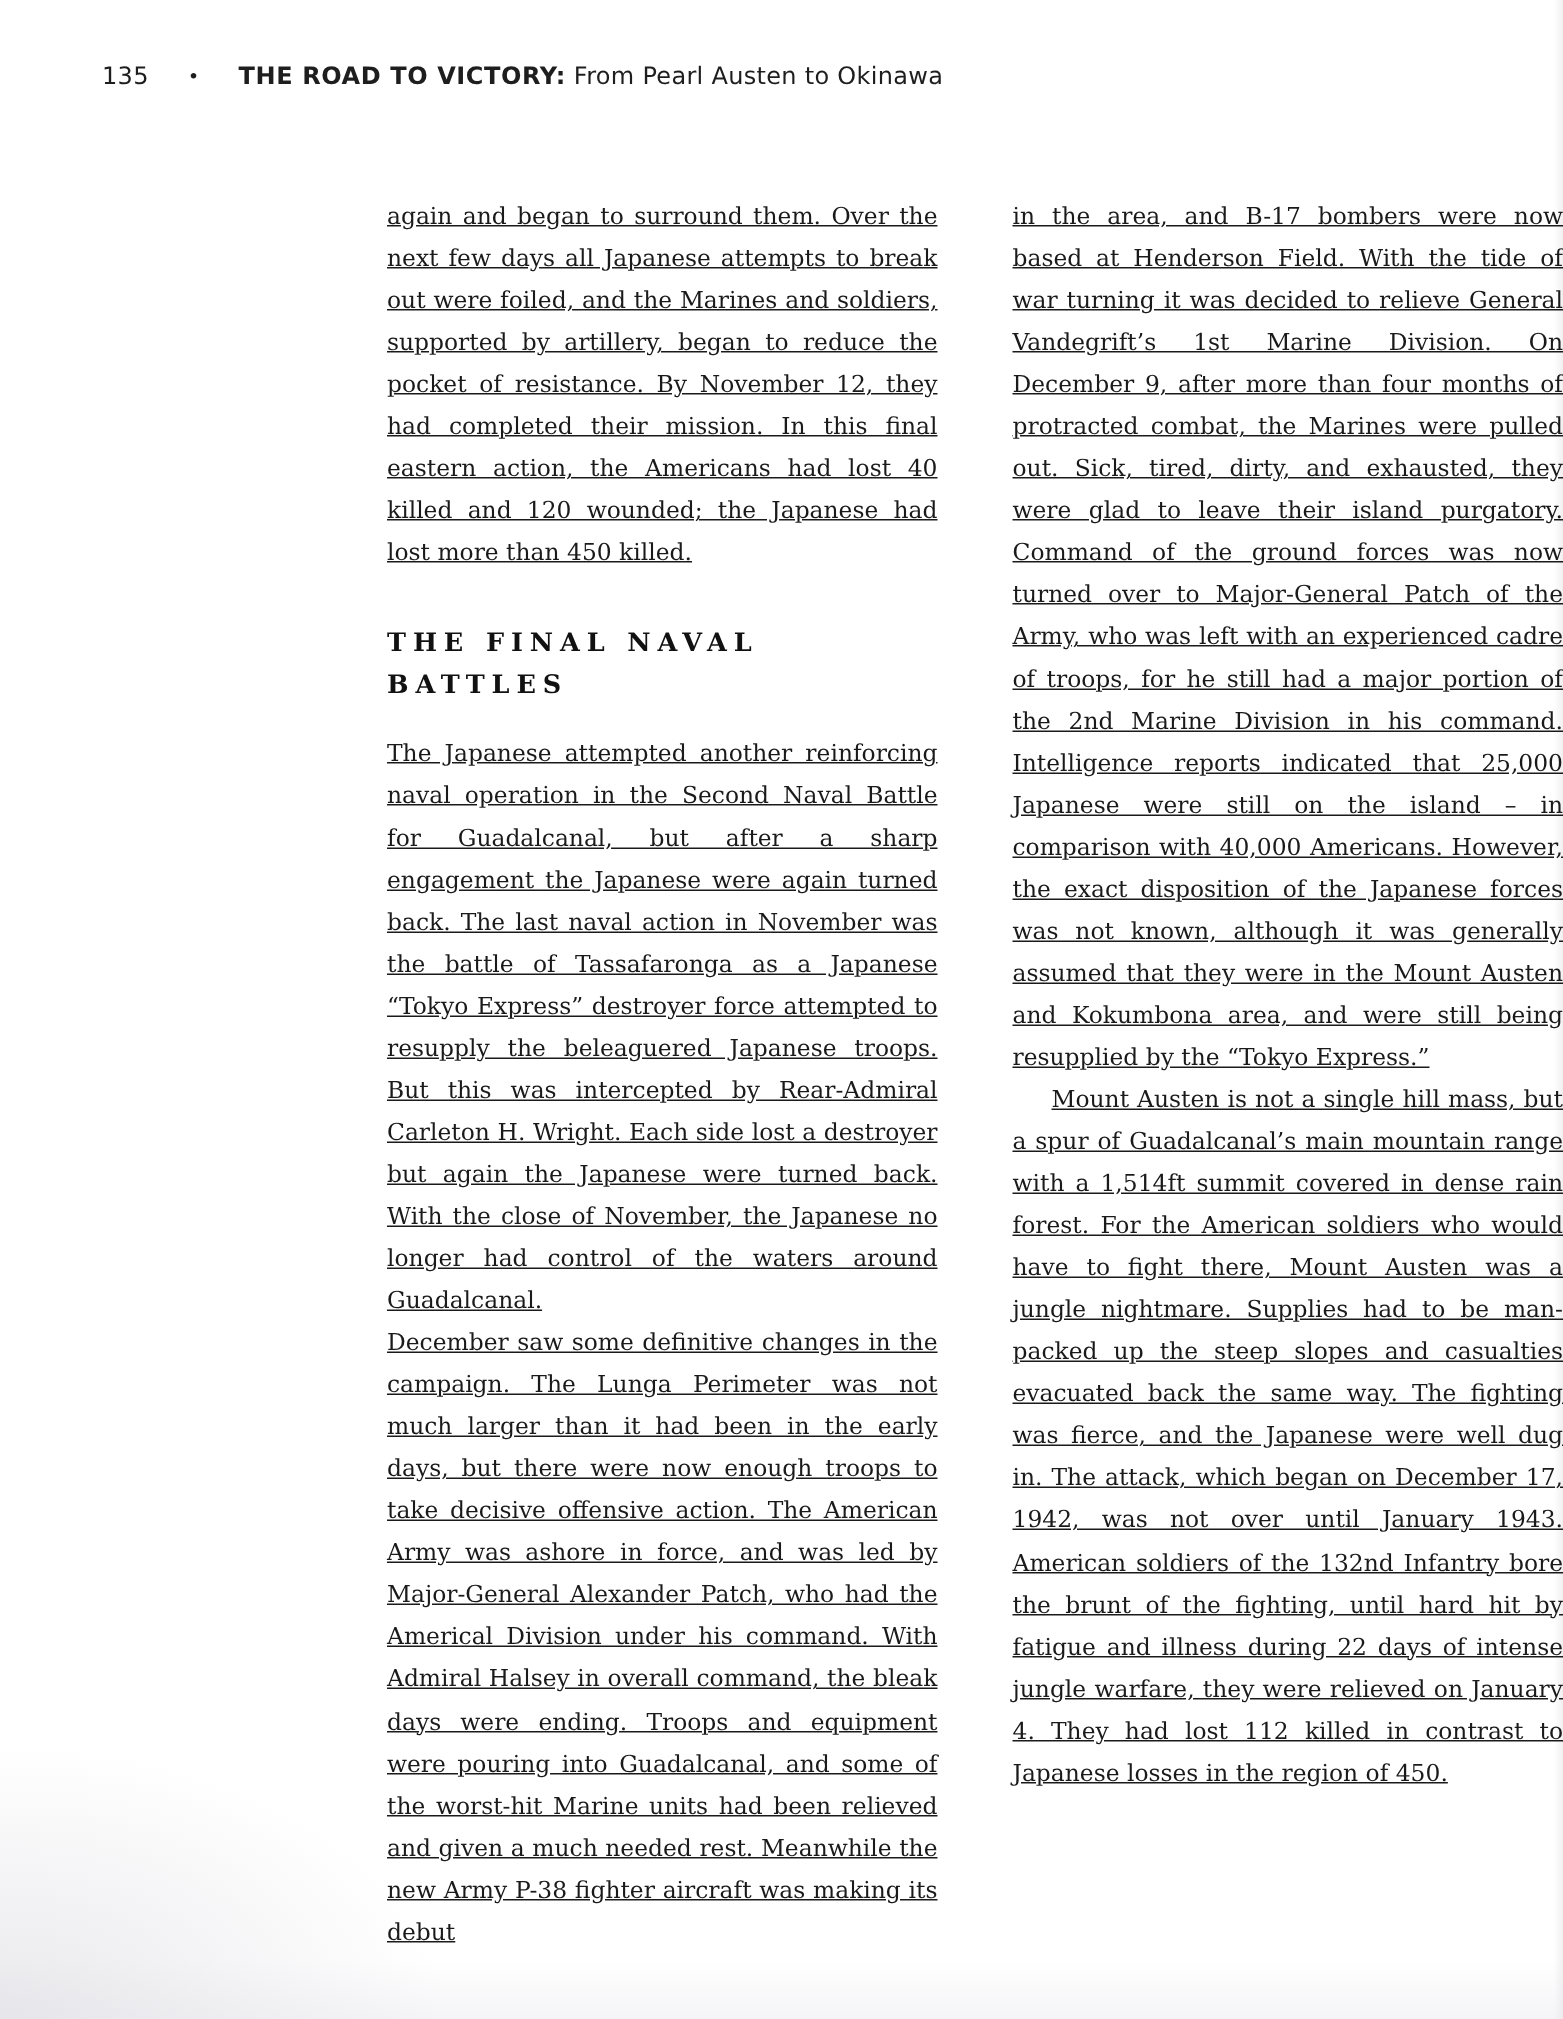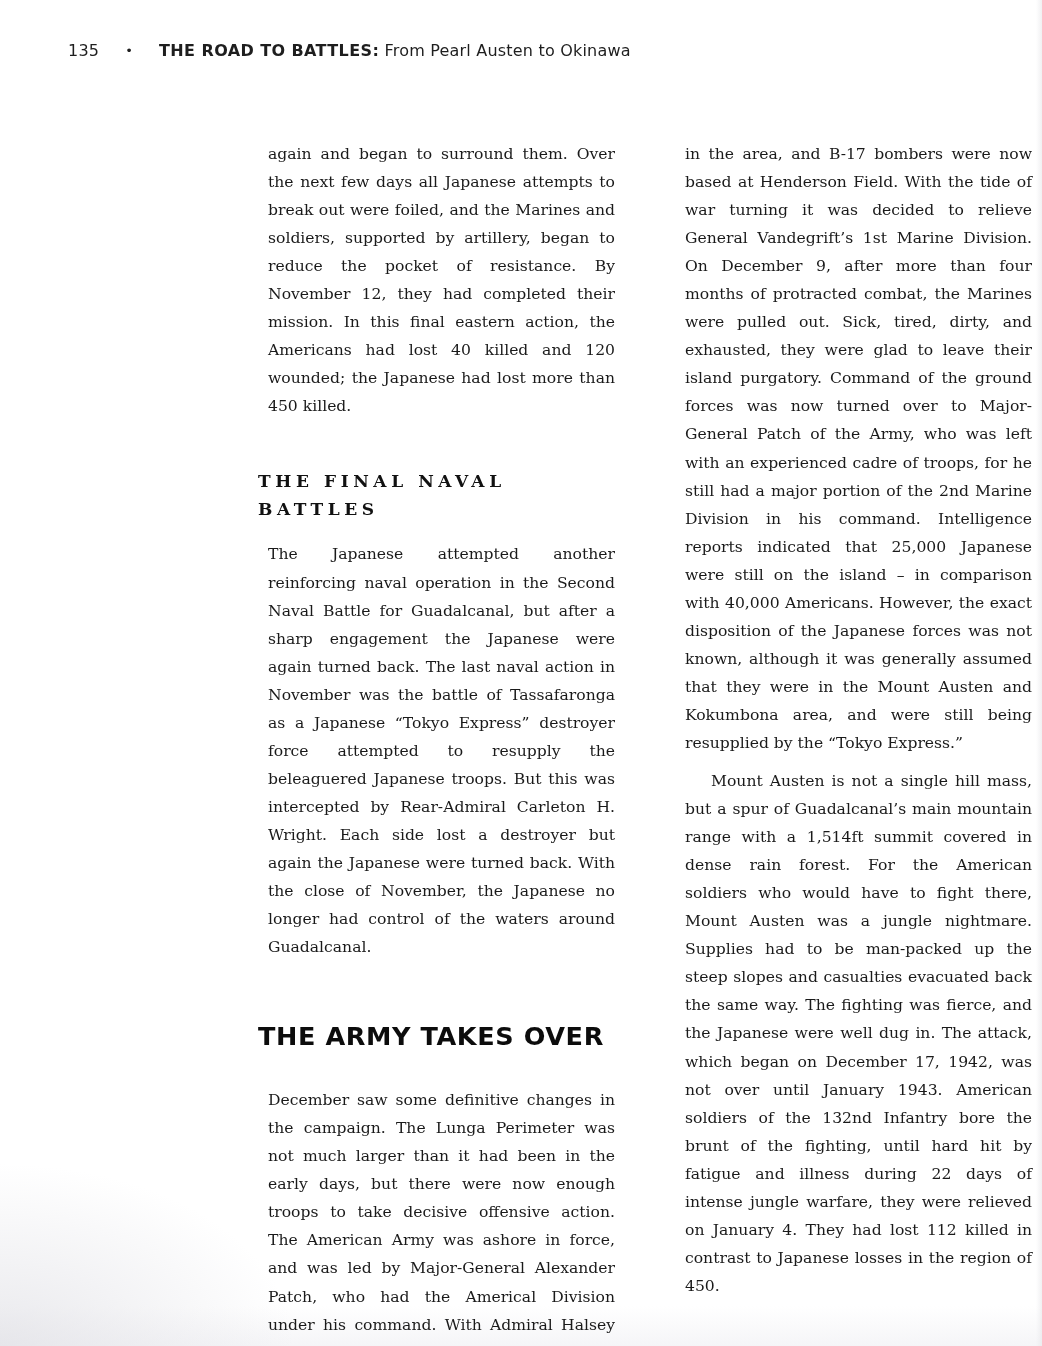--- a/index.html
+++ b/index.html
@@ -50,30 +50,30 @@
       font-size: 15.6px;
       line-height: 28.05px;
       color: #1a1a1a;
       text-align: justify;
       text-align-last: left;
       hyphens: none;
     }
     .col-left { left: 258px; }
     .col-right { left: 675px; }
 
-    .col p { margin: 10px; }
+    .col p { margin: 0; text-decoration: underline; }
     .col p.indent { text-indent: 26px; }
 
     .subhead {
       font-family: "DejaVu Serif", serif;
       font-weight: bold;
       font-size: 17px;
       letter-spacing: 4.6px;
       line-height: 28px;
-      margin-top: 47px;
+      margin-top: 33px;
       color: #111;
       text-align: left;
     }
     .section-title {
       font-family: "DejaVu Sans", sans-serif;
       font-weight: bold;
       font-size: 25.5px;
       line-height: 34px;
       letter-spacing: 0.6px;
       color: #0c0c0c;
@@ -83,27 +83,26 @@
       white-space: nowrap;
     }
   </style>
 </head>
 <body>
 
 <div class="page-shade"></div>
 <div class="right-edge"></div>
 
 <header class="running-head">
-  <span class="pnum">135</span><span class="bullet">•</span><span class="book-title">THE ROAD TO BATTLES:</span><span class="book-subtitle"> From Pearl Austen to Okinawa</span>
+  <span class="pnum">135</span><span class="bullet">•</span><span class="book-title">THE ROAD TO VICTORY:</span><span class="book-subtitle"> From Pearl Austen to Okinawa</span>
 </header>
 
 <article class="col col-left">
   <p>again and began to surround them. Over the next few days all Japanese attempts to break out were foiled, and the Marines and soldiers, supported by artillery, began to reduce the pocket of resistance. By November 12, they had completed their mission. In this final eastern action, the Americans had lost 40 killed and 120 wounded; the Japanese had lost more than 450 killed.</p>
   <h3 class="subhead">THE FINAL NAVAL BATTLES</h3>
   <p>The Japanese attempted another reinforcing naval operation in the Second Naval Battle for Guadalcanal, but after a sharp engagement the Japanese were again turned back. The last naval action in November was the battle of Tassafaronga as a Japanese “Tokyo Express” destroyer force attempted to resupply the beleaguered Japanese troops. But this was intercepted by Rear-Admiral Carleton H. Wright. Each side lost a destroyer but again the Japanese were turned back. With the close of November, the Japanese no longer had control of the waters around Guadalcanal.</p>
-  <h2 class="section-title">THE ARMY TAKES OVER</h2>
   <p>December saw some definitive changes in the campaign. The Lunga Perimeter was not much larger than it had been in the early days, but there were now enough troops to take decisive offensive action. The American Army was ashore in force, and was led by Major-General Alexander Patch, who had the Americal Division under his command. With Admiral Halsey in overall command, the bleak days were ending. Troops and equipment were pouring into Guadalcanal, and some of the worst-hit Marine units had been relieved and given a much needed rest. Meanwhile the new Army P-38 fighter aircraft was making its debut</p>
 </article>
 
 <article class="col col-right">
   <p>in the area, and B-17 bombers were now based at Henderson Field. With the tide of war turning it was decided to relieve General Vandegrift’s 1st Marine Division. On December 9, after more than four months of protracted combat, the Marines were pulled out. Sick, tired, dirty, and exhausted, they were glad to leave their island purgatory. Command of the ground forces was now turned over to Major-General Patch of the Army, who was left with an experienced cadre of troops, for he still had a major portion of the 2nd Marine Division in his command. Intelligence reports indicated that 25,000 Japanese were still on the island – in comparison with 40,000 Americans. However, the exact disposition of the Japanese forces was not known, although it was generally assumed that they were in the Mount Austen and Kokumbona area, and were still being resupplied by the “Tokyo Express.”</p>
   <p class="indent">Mount Austen is not a single hill mass, but a spur of Guadalcanal’s main mountain range with a 1,514ft summit covered in dense rain forest. For the American soldiers who would have to fight there, Mount Austen was a jungle nightmare. Supplies had to be man-packed up the steep slopes and casualties evacuated back the same way. The fighting was fierce, and the Japanese were well dug in. The attack, which began on December 17, 1942, was not over until January 1943. American soldiers of the 132nd Infantry bore the brunt of the fighting, until hard hit by fatigue and illness during 22 days of intense jungle warfare, they were relieved on January 4. They had lost 112 killed in contrast to Japanese losses in the region of 450.</p>
 </article>
 
 </body></html>

